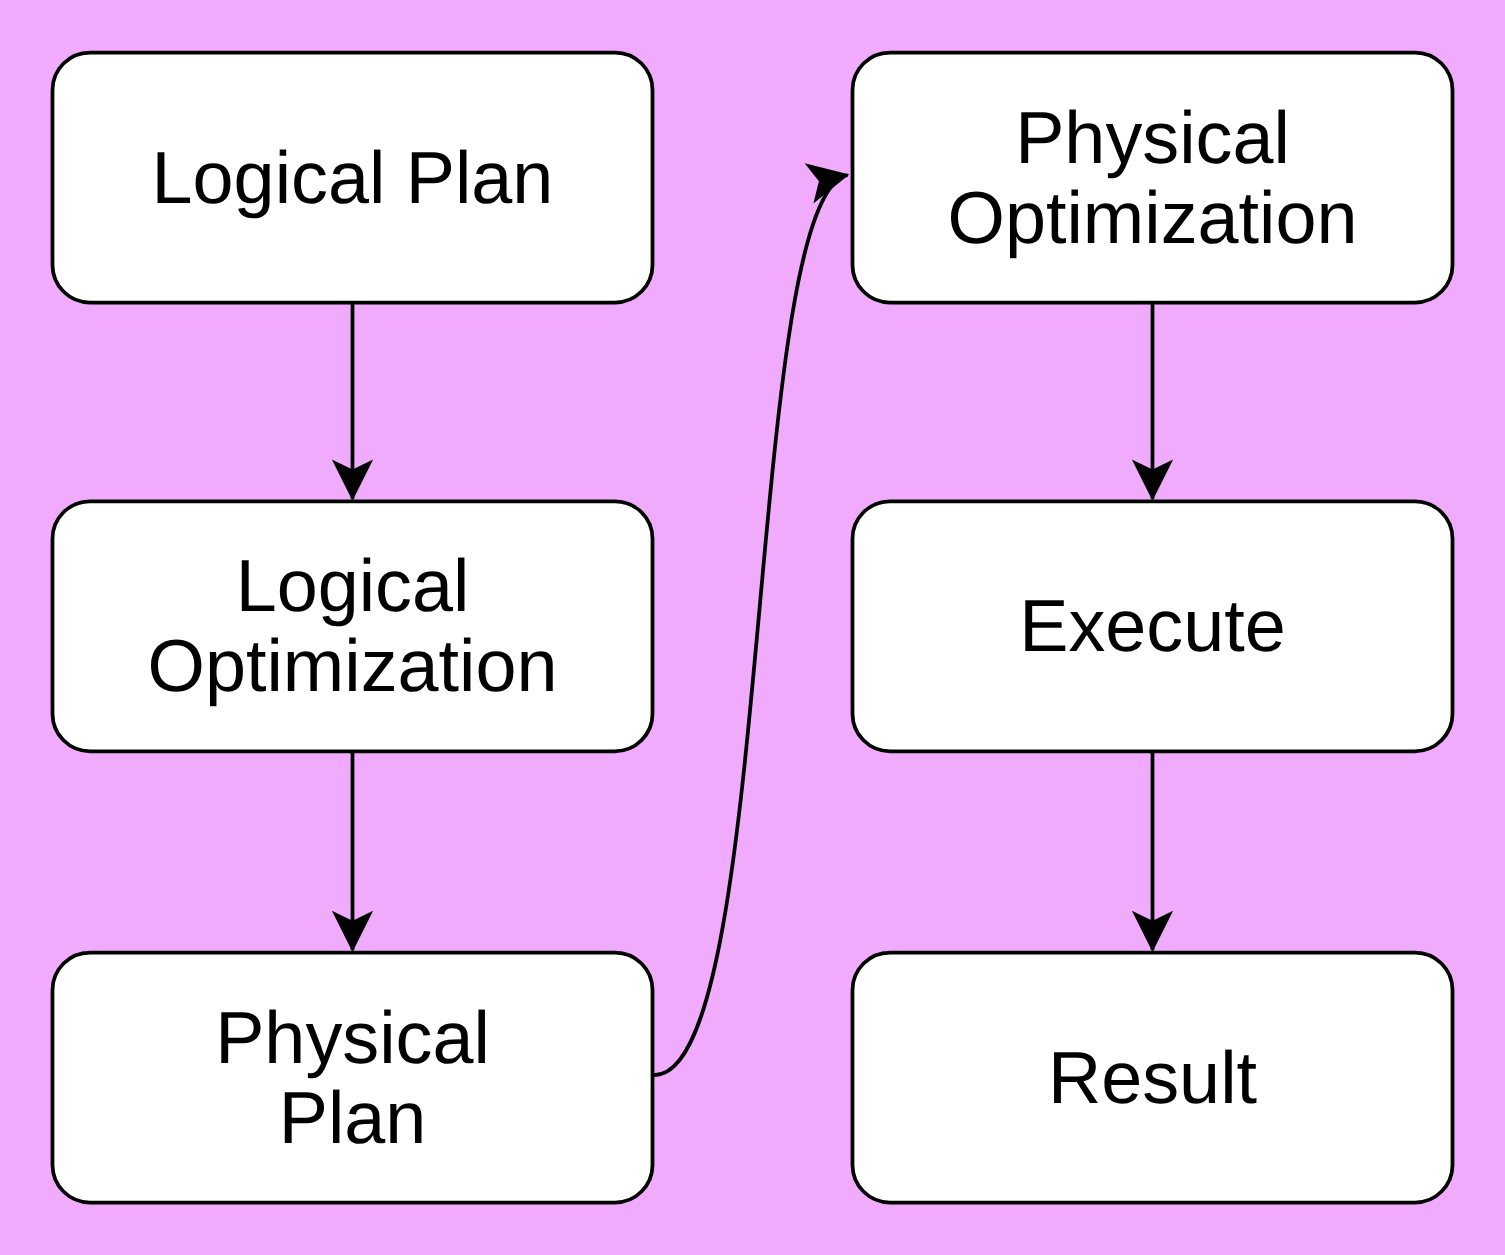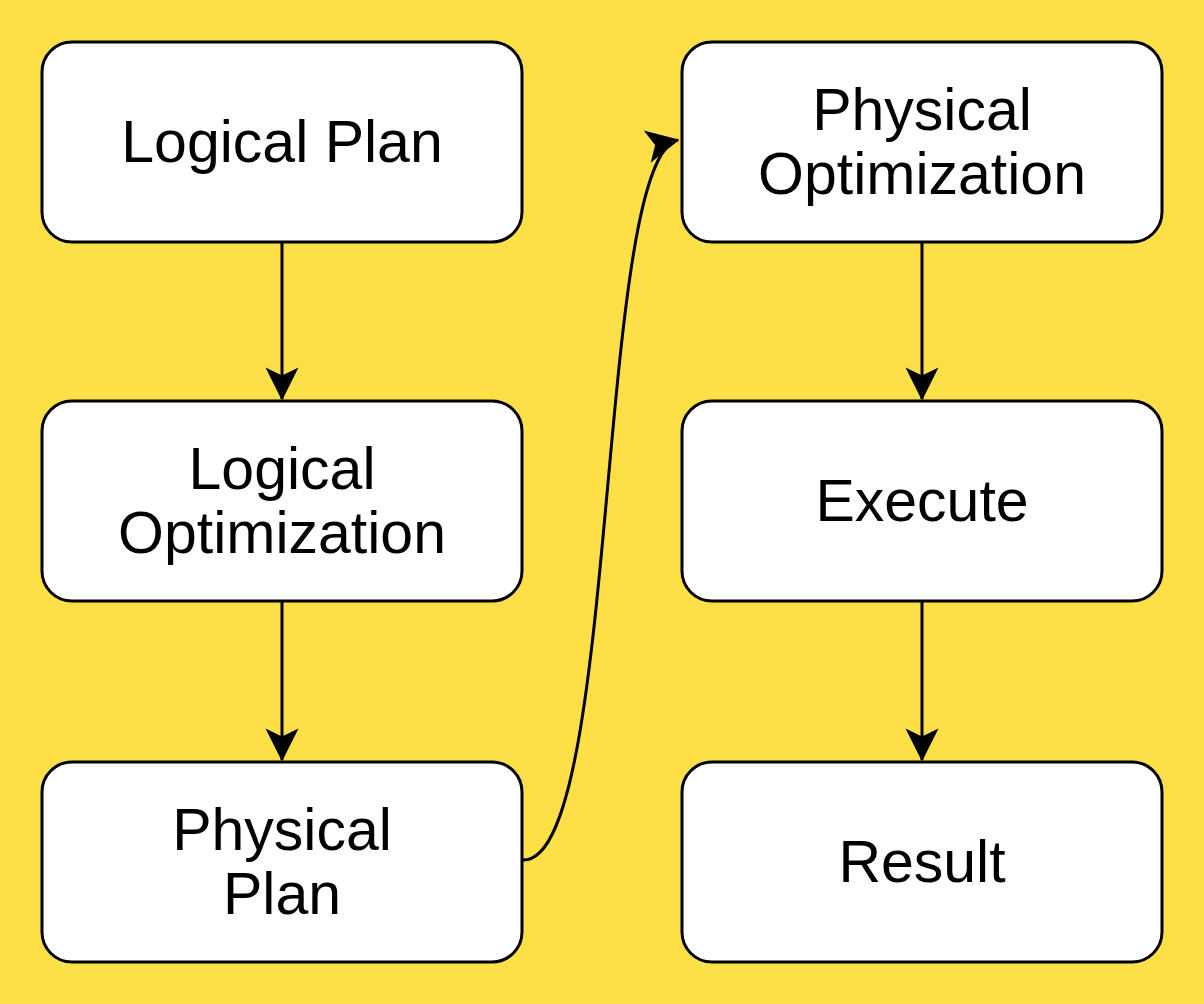--- a/index.html
+++ b/index.html
@@ -4,21 +4,21 @@
 <style>
   html, body {
     margin: 0;
     padding: 0;
     background: #ffffff;
   }
   .canvas {
     position: relative;
     width: 1204px;
     height: 1004px;
-    background: #fde047;
+    background: #f0abfc;
     overflow: hidden;
   }
   svg.diagram {
     display: block;
     width: 1204px;
     height: 1004px;
   }
   .node-box {
     fill: #ffffff;
     stroke: #000000;

